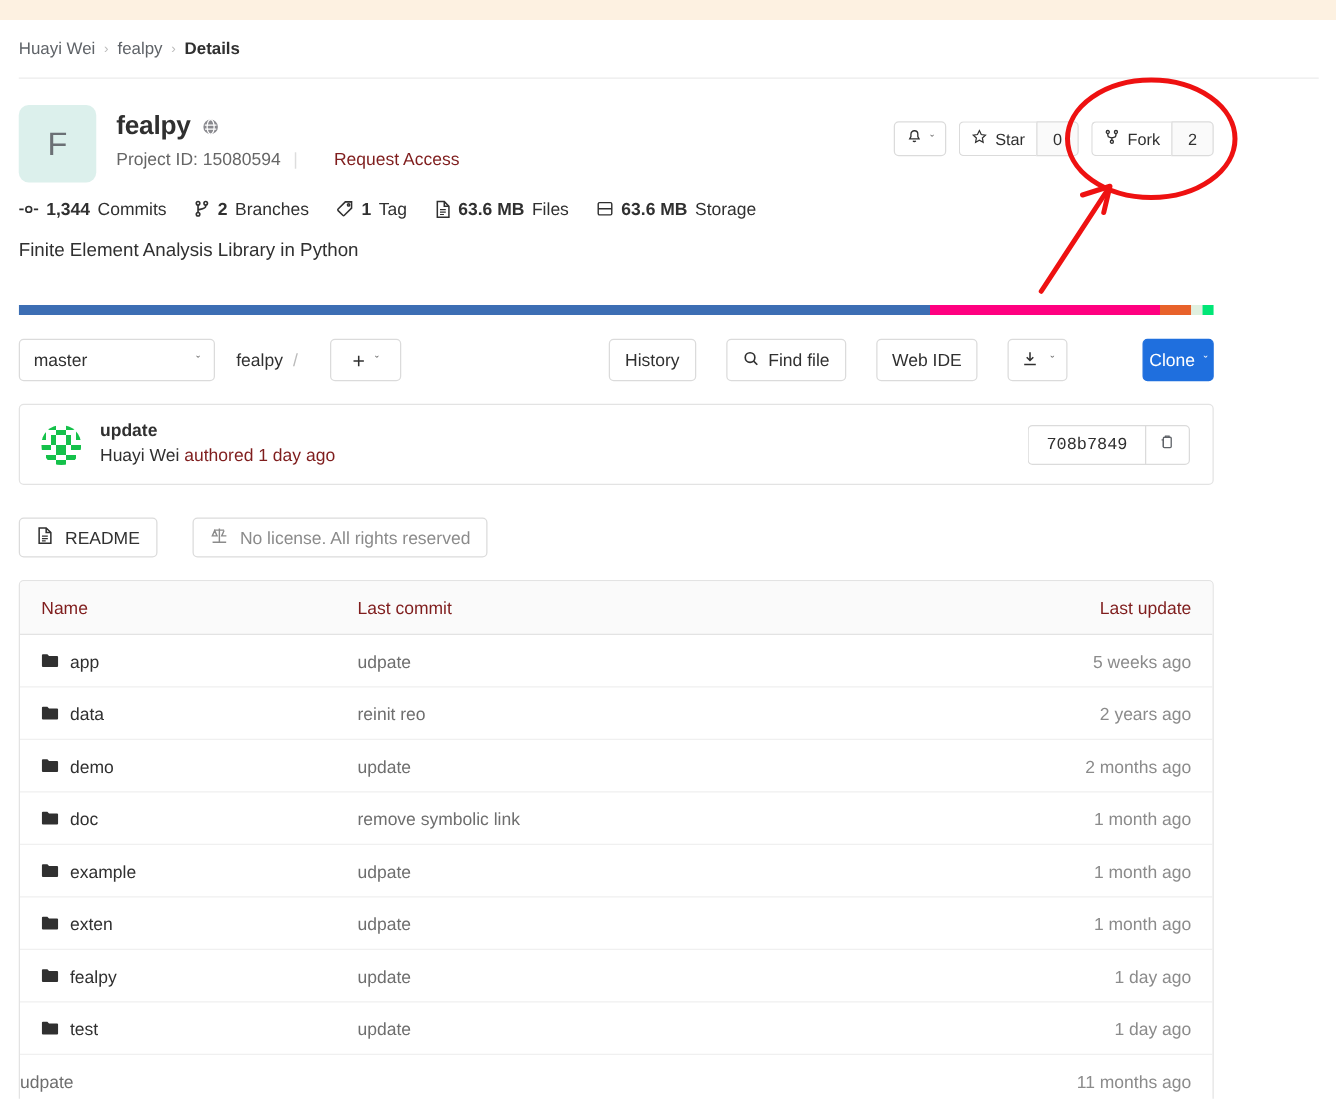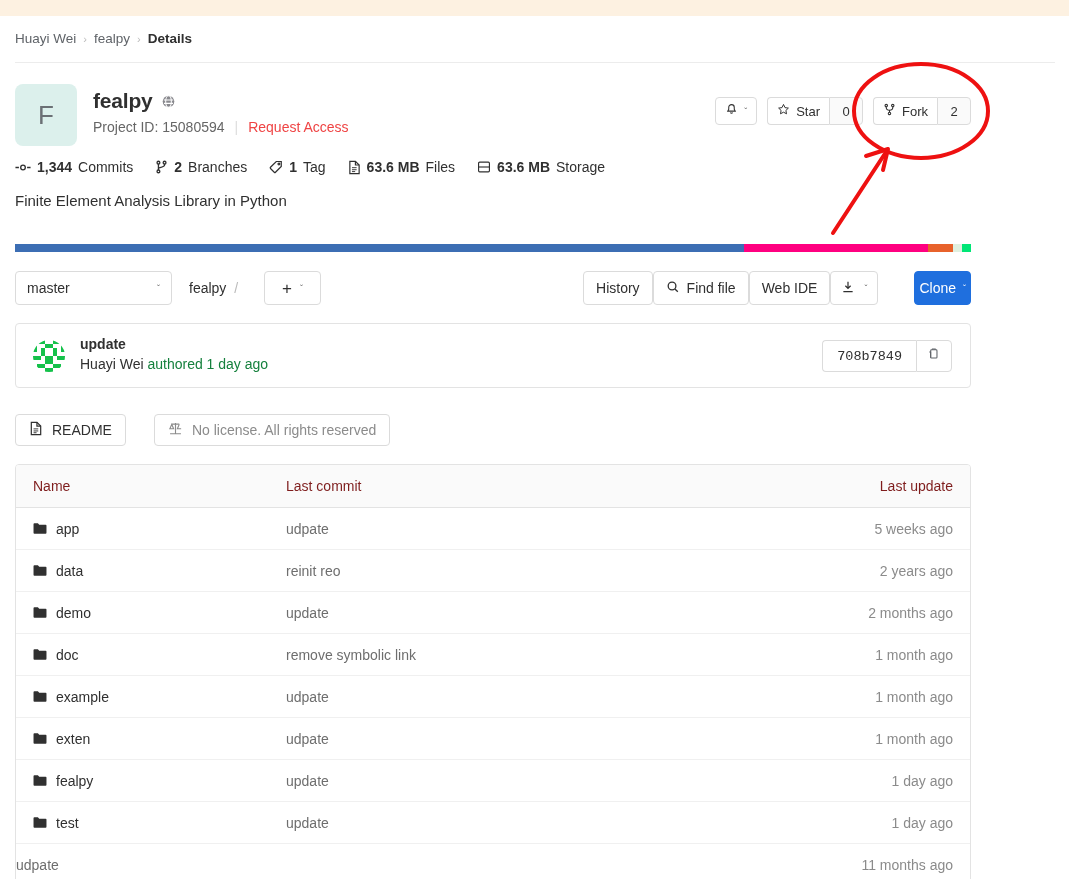--- a/index.html
+++ b/index.html
@@ -45,21 +45,21 @@
   }
   .proj-title-wrap { position: absolute; top: 5px; left: 78px; }
   .proj-title-row { display: flex; align-items: center; gap: 8px; }
   .proj-title { font-size: 21px; font-weight: bold; color: #303030; letter-spacing: -0.2px; }
   .globe-icon { display: inline-flex; color: #89898e; }
   .proj-sub {
     margin-top: 6px; display: flex; align-items: center; gap: 10px;
     font-size: 14px; color: #666;
   }
   .proj-sub .divider { color: #ddd; }
-  .proj-sub a { color: #ef4444; text-decoration: none; }
+  .proj-sub a { color: #7f1d1d; text-decoration: none; margin-left: 19px; }
 
   
   .actions { position: absolute; top: 97px; right: 98px; display: flex; gap: 10px; align-items: center; }
   .btn-group { display: flex; align-items: stretch; }
   .btn {
     border: 1px solid #dbdbdb; background: #fff;
     height: 28px; display: inline-flex; align-items: center; justify-content: center;
     gap: 6px; padding: 0 9px; font-size: 13px; color: #303030;
     border-radius: 4px; cursor: pointer; white-space: nowrap;
   }
@@ -114,21 +114,21 @@
     position: absolute; left: 249px; top: 0;
     height: 34px; width: 57px;
     border: 1px solid #dbdbdb; border-radius: 4px; background: #fff;
     display: flex; align-items: center; justify-content: center; gap: 8px;
     cursor: pointer;
   }
   .plus-btn .p { font-size: 17px; line-height: 1; color: #303030; }
 
   .toolbar-right {
     position: absolute; right: 0; top: 0; height: 34px;
-    display: flex; align-items: center; gap: 0;
+    display: flex; align-items: center; gap: 24px;
   }
   .tbtn {
     height: 34px; border: 1px solid #dbdbdb; background: #fff; border-radius: 4px;
     display: inline-flex; align-items: center; gap: 7px; padding: 0 12px;
     font-size: 14px; color: #303030; cursor: pointer; white-space: nowrap;
   }
   .tbtn.icon-only { padding: 0 10px; gap: 9px; }
   .tbtn.primary {
     background: #1f6fde; border-color: #1f6fde; color: #fff;
     padding: 0 4px; font-size: 14px; margin-left: 36px;
@@ -141,21 +141,21 @@
     width: 956px; height: 65px;
     border: 1px solid #e3e3e3; border-radius: 4px; background: #fff;
   }
   .commit-avatar {
     position: absolute; left: 17px; top: 16px;
     width: 32px; height: 32px; border-radius: 50%; overflow: hidden;
   }
   .commit-text { position: absolute; left: 64px; top: 12px; }
   .commit-title { font-size: 14px; font-weight: bold; color: #303030; }
   .commit-meta { margin-top: 4px; font-size: 14px; color: #303030; }
-  .commit-meta .muted { color: #15803d; }
+  .commit-meta .muted { color: #7f1d1d; }
   .sha-group { position: absolute; right: 18px; top: 16px; display: flex; }
   .sha {
     height: 32px; border: 1px solid #dbdbdb; border-right: none;
     border-radius: 4px 0 0 4px; background: #fff;
     display: inline-flex; align-items: center; padding: 1px 14px;
     font-family: "Liberation Mono", monospace; font-size: 13.5px; color: #303030;
   }
   .copy-btn {
     width: 36px; height: 32px; border: 1px solid #dbdbdb; border-radius: 0 4px 4px 0;
     background: #fff; display: inline-flex; align-items: center; justify-content: center;

